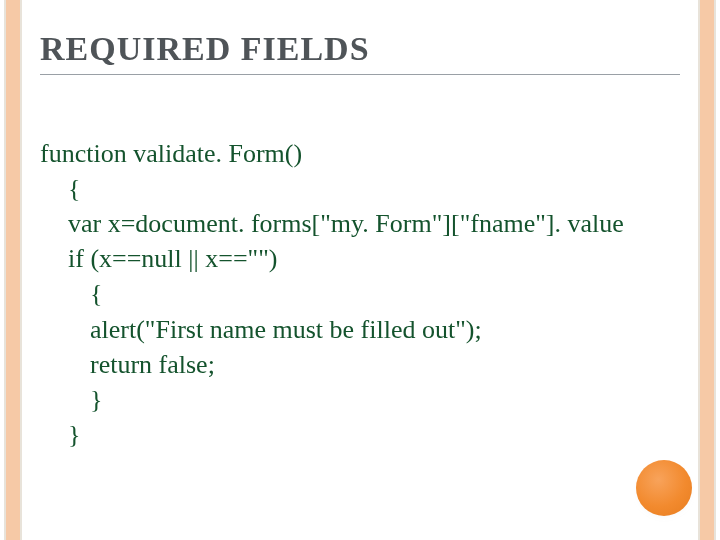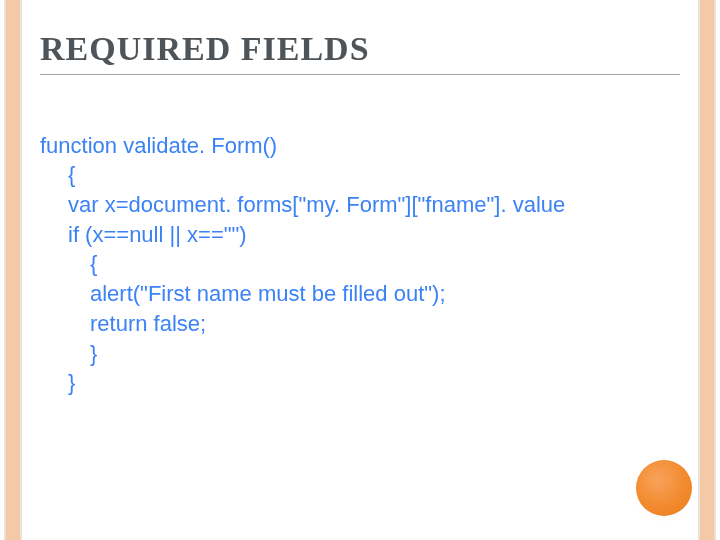--- a/index.html
+++ b/index.html
@@ -55,23 +55,23 @@
     color: #4f5458;
     margin: 0 0 6px 0;
   }
   .title-rule {
     border: none;
     border-top: 1px solid #9aa0a6;
     margin: 0 0 26px 0;
   }
 
   .code {
-    font-family: Liberation Sans, sans-serif;
-    font-size: 22px;
-    color: #3b82f6;
+    font-family: Liberation Serif, serif;
+    font-size: 26px;
+    color: #14532d;
     line-height: 1.35;
     white-space: pre;
   }
   .code .i1 { padding-left: 28px; display: inline-block; }
   .code .i2 { padding-left: 50px; display: inline-block; }
 
   .accent-circle {
     position: absolute;
     right: 28px;
     bottom: 24px;

